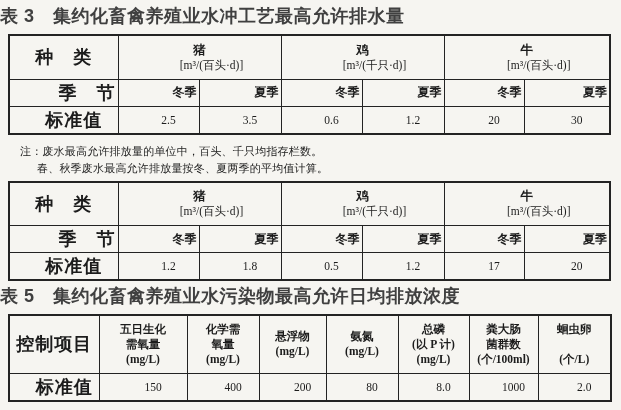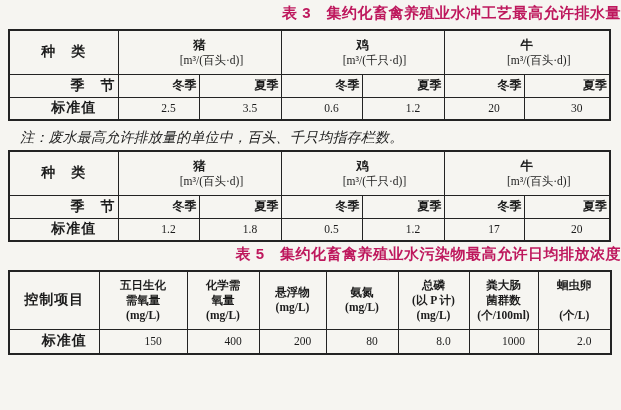--- a/index.html
+++ b/index.html
@@ -8,61 +8,60 @@
     width:621px; height:410px;
     background:#f6f5f1;
     font-family:"Liberation Serif","DejaVu Serif",serif;
     color:#1c1c1c;
     overflow:hidden;
     position:relative;
   }
   .tbl-title {
     font-family:"Liberation Sans","DejaVu Sans",sans-serif;
     font-weight:bold;
-    font-size:15px;
-    text-align:right;
+    font-size:18px;
+    text-align:left;
     letter-spacing:0.5px;
-    color:#be185d;
+    color:#404040;
   }
   .title3 { padding-top:4px; }
   .title4 { margin-top:3px; }
   .title5 { margin-top:3px; }
   table {
     border-collapse:collapse;
     table-layout:fixed;
     margin-left:8px;
     border:2px solid #232323;
   }
   .t34 { width:601px; margin-top:6px; }
   .t5  { width:602px; margin-top:6px; }
   td {
     border:1.5px solid #232323;
     text-align:center;
     vertical-align:middle;
     padding:1px 2px;
     font-size:12px;
   }
-  .lbl { font-weight:bold; font-size:14px; letter-spacing:1px; }
+  .lbl { font-weight:bold; font-size:18px; letter-spacing:1px; }
   .species-name { font-weight:bold; font-size:12.5px; line-height:16px; }
   .species-unit { font-size:11.5px; line-height:15px;margin-left:24px; }
   .season { font-weight:bold; font-size:12px;padding-left:45px; }
   .val { font-size:11.5px; font-family:"Liberation Serif","DejaVu Serif",serif; }
   .h-row td { height:44px; }
   .s-row td { height:23px;text-align:right; }
   .v-row td { height:23px;padding-left:22px; }
   .t5 .h-row td { height:58px; }
   .t5 .v-row td { height:25px; }
   .pre { white-space:pre-line; }
   .t5-head { font-weight:bold; font-size:11.5px; line-height:15px; }
   .note {
-    font-size:14px;
+    font-size:11px;
     line-height:13px;
     color:#1c1c1c;
     letter-spacing:0.2px;
-    font-style:italic;
   }
   .note-1 { margin:10px 0 0 20px; }
   .note-2 { margin:4px 0 0 37px; }
   .note-4 { margin:7px 0 0 20px; }
 </style>
 </head>
 <body>
 
 <div class="page">
 
@@ -109,20 +108,21 @@
       <td class="val">3.5</td>
       <td class="val">0.6</td>
       <td class="val">1.2</td>
       <td class="val">20</td>
       <td class="val">30</td>
     </tr>
   </tbody>
     </table>
 
   <div class="note note-1">注：废水最高允许排放量的单位中，百头、千只均指存栏数。</div>
+  <div class="note note-2">春、秋季废水最高允许排放量按冬、夏两季的平均值计算。</div>
 
 
   <table class="t34">
     <colgroup>
       <col style="width:109px">
         <col style="width:81px">
         <col style="width:82px">
       <col style="width:81px">
         <col style="width:82px">
         <col style="width:80px">

